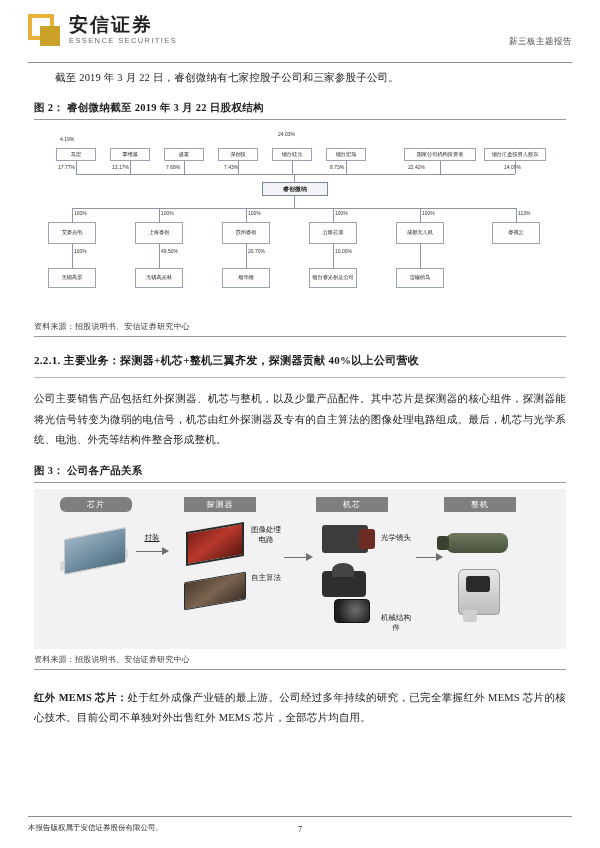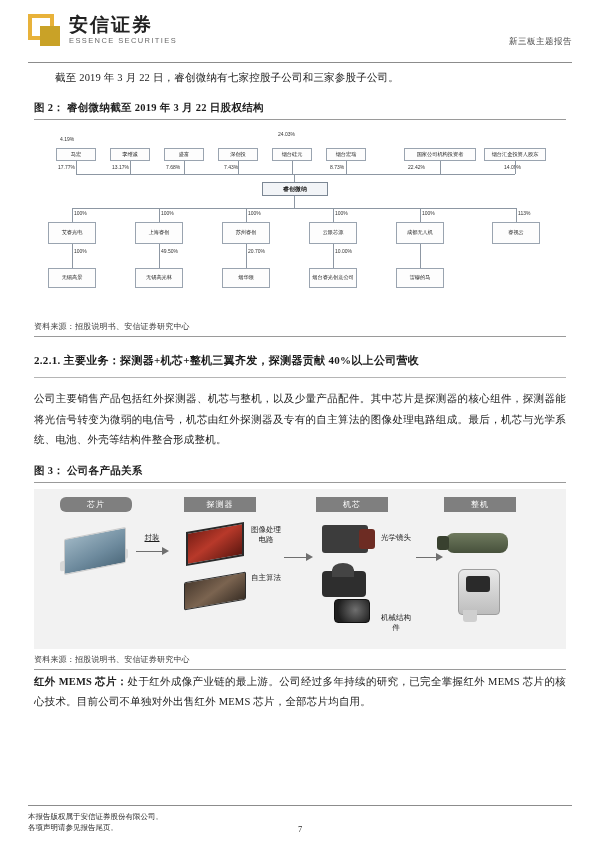--- a/index.html
+++ b/index.html
@@ -492,26 +492,25 @@
 
         <div class="arrow-line" style="left:382px; top:68px; width:20px;"></div>
         <div class="arrow" style="left:402px; top:64px;"></div>
 
         <div class="scope" style="left:412px; top:44px;"></div>
         <div class="thermal" style="left:424px; top:80px;"></div>
       </div>
       <div class="fig-src">资料来源：招股说明书、安信证券研究中心</div>
     </div>
 
-    <p class="body-text" style="margin-top:2px;">
+    <p class="body-text" style="margin-top:18px;">
       <span style="font-weight:bold;">红外 MEMS 芯片：</span><span>处于红外成像产业链的最上游。公司经过多年持续的研究，已完全掌握红外 MEMS 芯片的核心技术。目前公司不单独对外出售红外 MEMS 芯片，全部芯片均自用。</span>
     </p>
 
   </div>
 
   <div class="footer">
     <hr class="footer-rule">
     <div class="footer-text">本报告版权属于安信证券股份有限公司。</div>
-    <div class="footer-text">各项声明请参见报告尾页。</div>
     <div class="page-num-wrap">7</div>
   </div>
 
 </div>
 
 </body></html>

